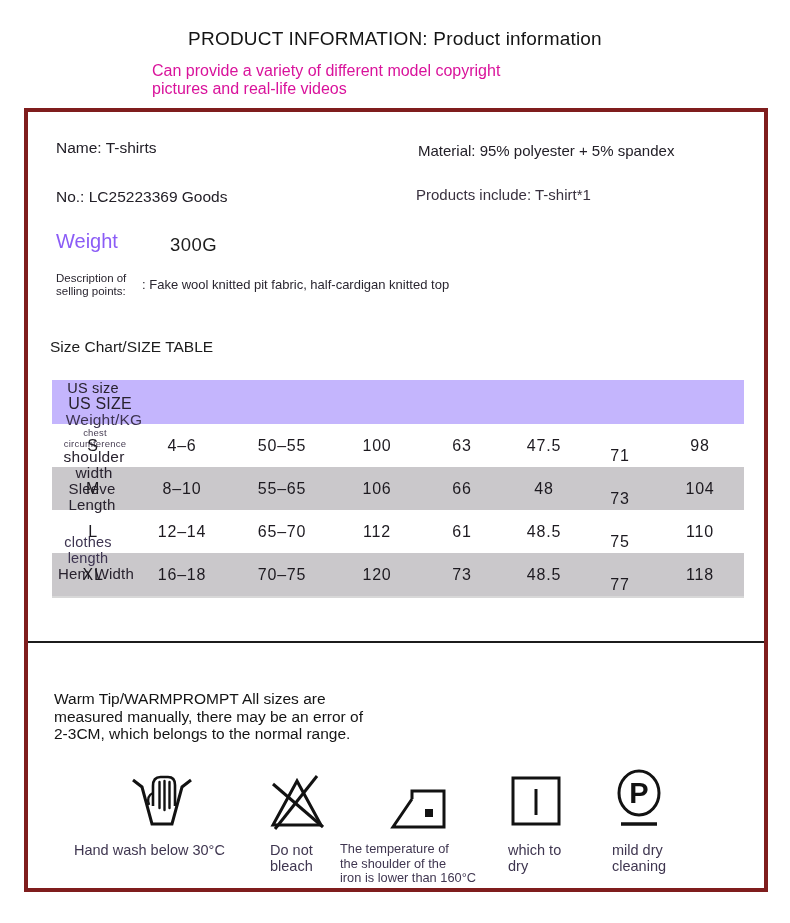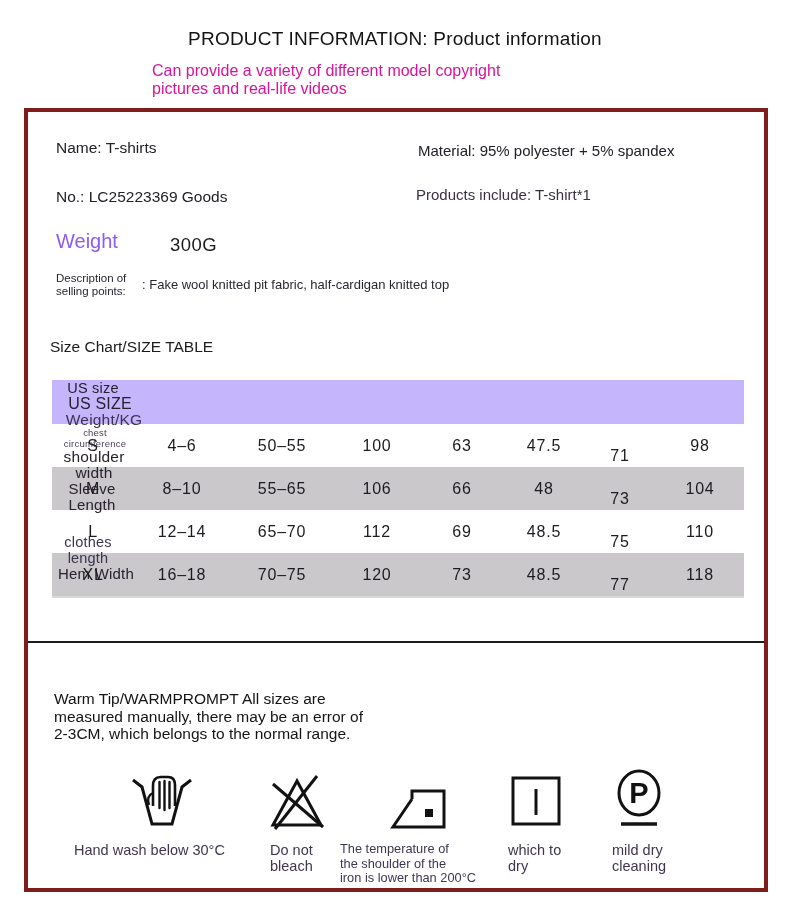--- a/index.html
+++ b/index.html
@@ -120,21 +120,21 @@
         <div class="t-cell c4">66</div>
         <div class="t-cell c5">48</div>
         <div class="t-cell c6">73</div>
         <div class="t-cell c7">104</div>
       </div>
       <div class="t-row">
         <div class="t-cell c0">L</div>
         <div class="t-cell c1">12–14</div>
         <div class="t-cell c2">65–70</div>
         <div class="t-cell c3">112</div>
-        <div class="t-cell c4">69</div>
+        <div class="t-cell c4">61</div>
         <div class="t-cell c5">48.5</div>
         <div class="t-cell c6">75</div>
         <div class="t-cell c7">110</div>
       </div>
       <div class="t-row alt">
         <div class="t-cell c0">XL</div>
         <div class="t-cell c1">16–18</div>
         <div class="t-cell c2">70–75</div>
         <div class="t-cell c3">120</div>
         <div class="t-cell c4">73</div>
@@ -196,21 +196,21 @@
     <div class="care-label" style="left:46px;top:730px;width:180px;">
       <span>Hand wash below 30°C</span>
     </div>
     <div class="care-label" style="left:242px;top:730px;width:70px;">
       <span>Do not</span>
       <span>bleach</span>
     </div>
     <div class="care-label small" style="left:312px;top:730px;width:164px;">
       <span>The temperature of</span>
       <span>the shoulder of the</span>
-      <span>iron is lower than 200°C</span>
+      <span>iron is lower than 160°C</span>
     </div>
     <div class="care-label" style="left:480px;top:730px;width:70px;">
       <span>which to</span>
       <span>dry</span>
     </div>
     <div class="care-label" style="left:584px;top:730px;width:90px;">
       <span>mild dry</span>
       <span>cleaning</span>
     </div>
 

